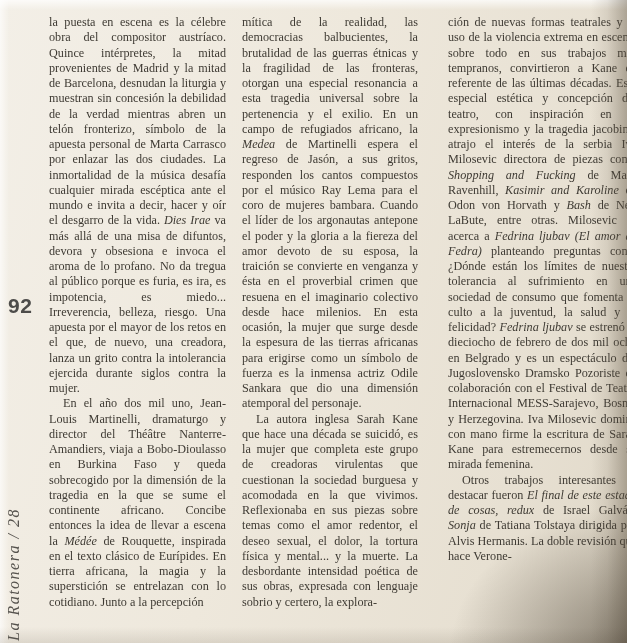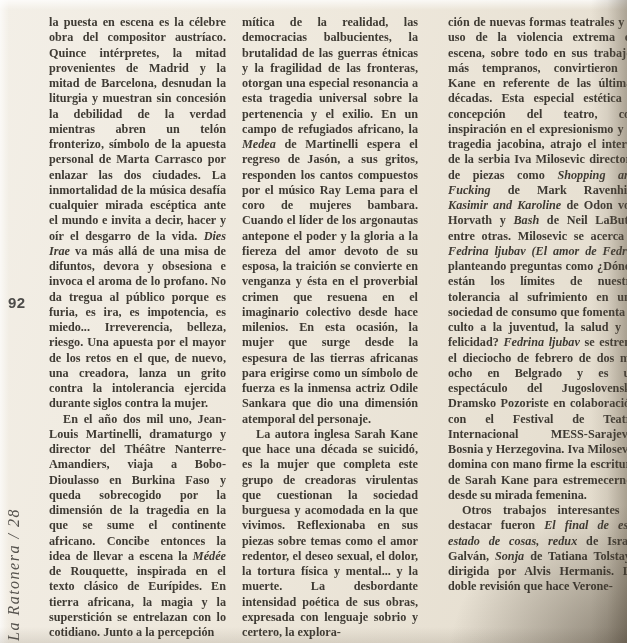--- a/index.html
+++ b/index.html
@@ -46,21 +46,21 @@
     background: radial-gradient(ellipse at 106% 110%, rgba(58,49,36,0.58) 0%, rgba(58,49,36,0.26) 38%, rgba(58,49,36,0) 70%);
     pointer-events: none;
   }
   
   .page-number {
     position: absolute;
     left: 8px;
     top: 294px;
     font-family: "Liberation Sans", "DejaVu Sans", sans-serif;
     font-weight: bold;
-    font-size: 15px;
+    font-size: 21px;
     letter-spacing: 0.5px;
     color: #4d4c4a;
   }
   .spine-title {
     position: absolute;
     left: 5px;
     top: 641px;
     width: 215px;
     transform: rotate(-90deg);
     transform-origin: 0 0;
@@ -71,21 +71,21 @@
     color: #56534e;
     white-space: nowrap;
   }
   
   .cols {
     position: absolute;
     left: 49px;
     top: 15px;
     display: flex;
   }
-  .col { hyphens: auto; font-weight: bold; -webkit-hyphens: auto; }
+  .col { hyphens: auto; -webkit-hyphens: auto; }
   .col-1 { width: 177px; margin-right: 16px; }
   .col-2 { width: 176px; margin-right: 30px; }
   .col-3 { width: 189px; }
   .col p {
     margin: 0;
     text-align: justify;
     font-size: 12.2px;
     line-height: 15.25px;
     color: #3e3a33;
   }

